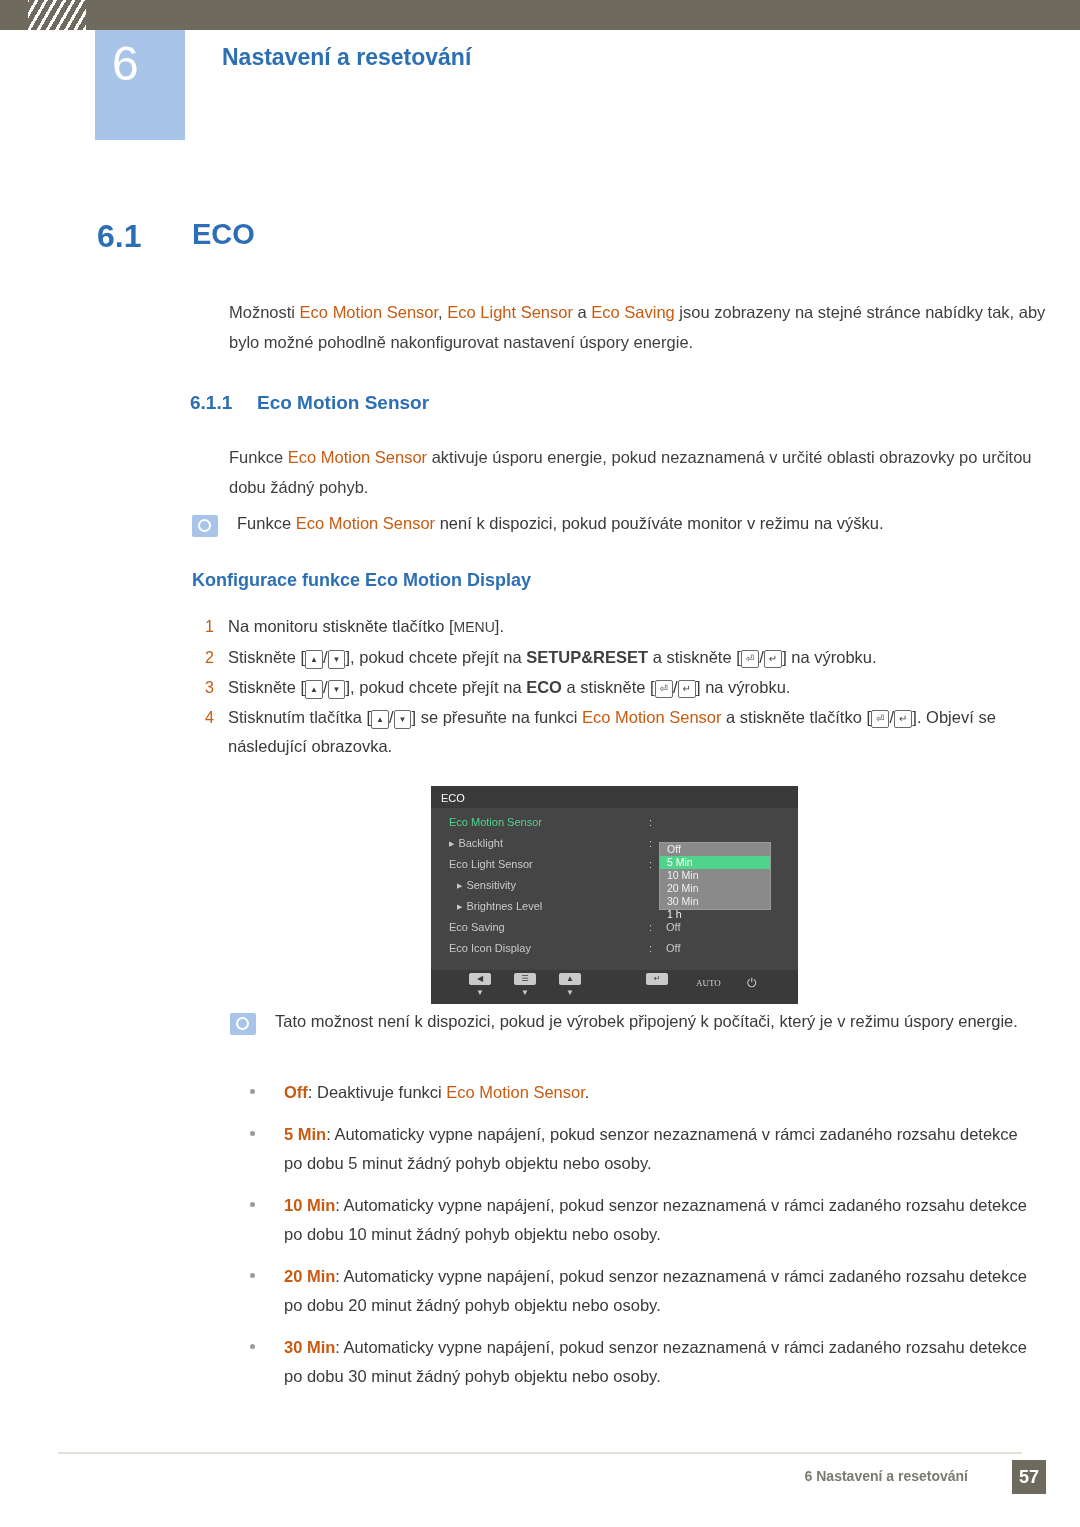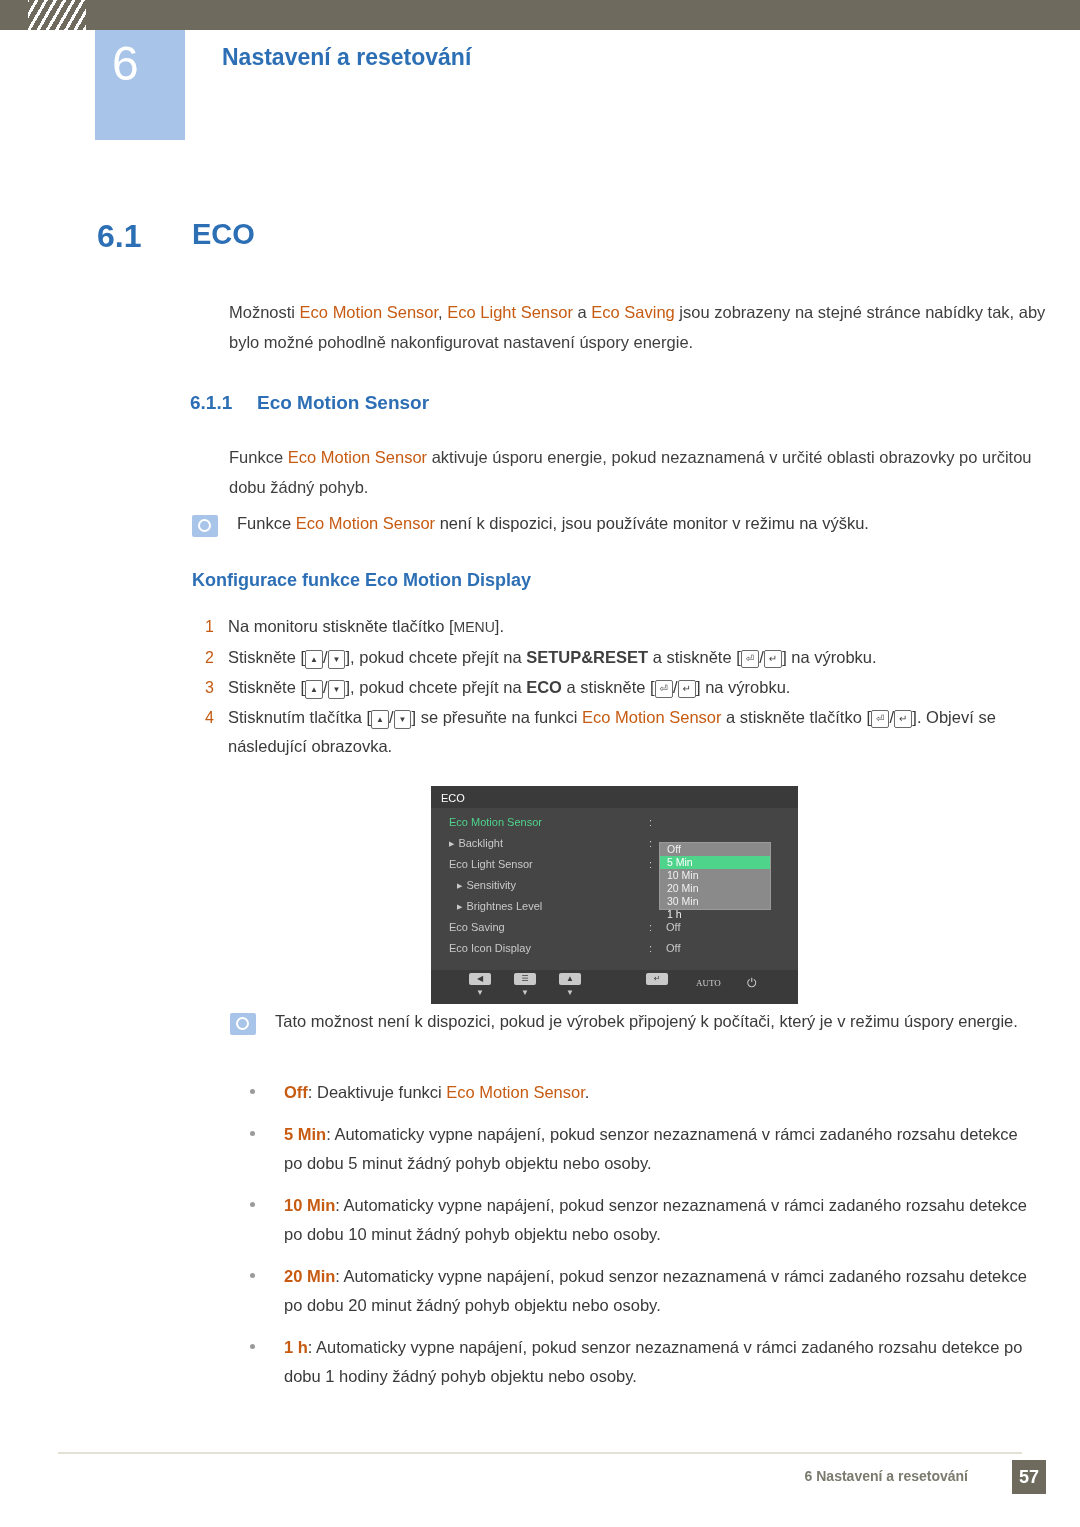--- a/index.html
+++ b/index.html
@@ -396,21 +396,21 @@
 <div class="subsec-num">6.1.1</div>
 <div class="subsec-title">Eco Motion Sensor</div>
 
 <div class="para p2">
   <span>Funkce </span><span class="hl">Eco Motion Sensor</span><span> aktivuje úsporu energie, pokud nezaznamená v určité oblasti obrazovky po určitou dobu žádný pohyb.</span>
 </div>
 
 <div class="note1">
   <div class="note-icon"></div>
   <div class="note-text">
-    <span>Funkce </span><span class="hl">Eco Motion Sensor</span><span> není k dispozici, jsou používáte monitor v režimu na výšku.</span>
+    <span>Funkce </span><span class="hl">Eco Motion Sensor</span><span> není k dispozici, pokud používáte monitor v režimu na výšku.</span>
   </div>
 </div>
 
 <div class="subhead">Konfigurace funkce Eco Motion Display</div>
 
 <div class="steps">
 
   <div class="step">
     <span class="num">1</span>
     <span>Na monitoru stiskněte tlačítko [</span><span class="key">MENU</span><span>].</span>
@@ -527,23 +527,23 @@
   <div class="bullet">
     <span class="dot"></span>
     <span class="hl-b">10 Min</span><span>: Automaticky vypne napájení, pokud senzor nezaznamená v rámci zadaného rozsahu detekce po dobu 10 minut žádný pohyb objektu nebo osoby.</span>
   </div>
 
   <div class="bullet">
     <span class="dot"></span>
     <span class="hl-b">20 Min</span><span>: Automaticky vypne napájení, pokud senzor nezaznamená v rámci zadaného rozsahu detekce po dobu 20 minut žádný pohyb objektu nebo osoby.</span>
   </div>
 
-
   <div class="bullet">
     <span class="dot"></span>
-    <span class="hl-b">1 h</span><span>: Automaticky vypne napájení, pokud senzor nezaznamená v rámci zadaného rozsahu detekce po dobu 1 hodiny žádný pohyb objektu nebo osoby.</span>
-  </div>
+    <span class="hl-b">30 Min</span><span>: Automaticky vypne napájení, pokud senzor nezaznamená v rámci zadaného rozsahu detekce po dobu 30 minut žádný pohyb objektu nebo osoby.</span>
+  </div>
+
 
 </div>
 
 <div class="footer-line"></div>
 <div class="footer-text">6 Nastavení a resetování</div>
 <div class="footer-page">57</div>
 
 </body></html>

